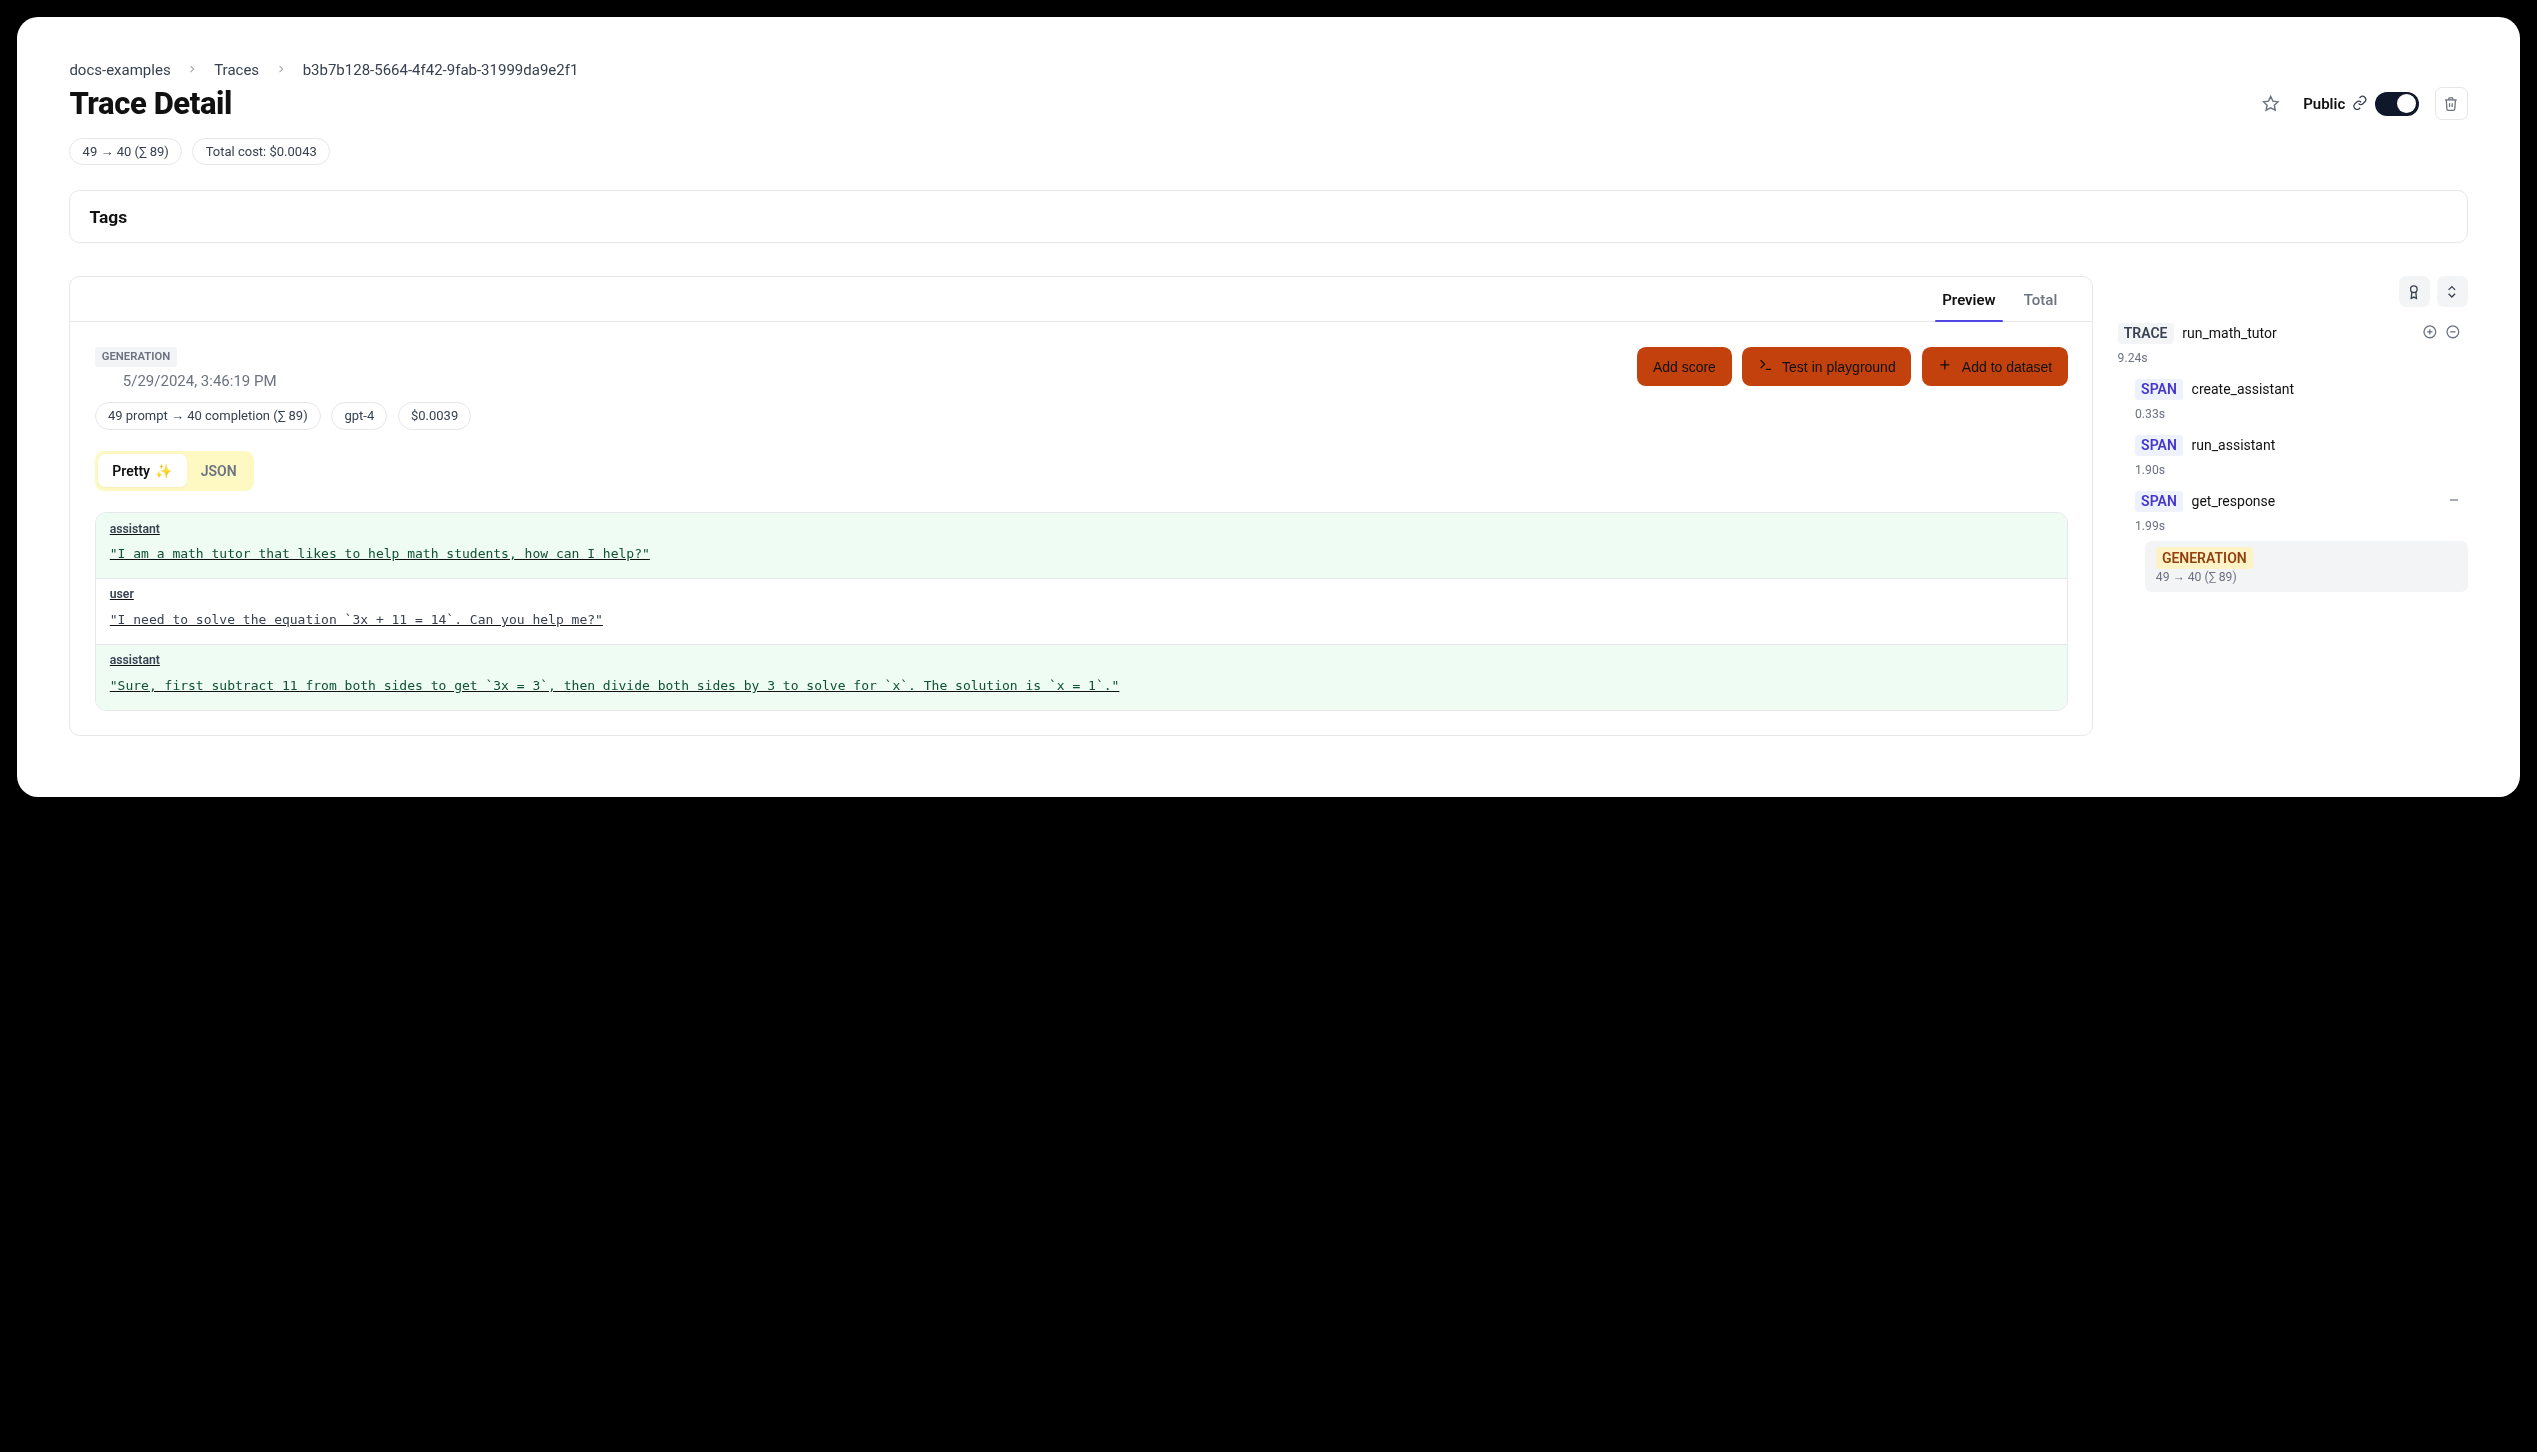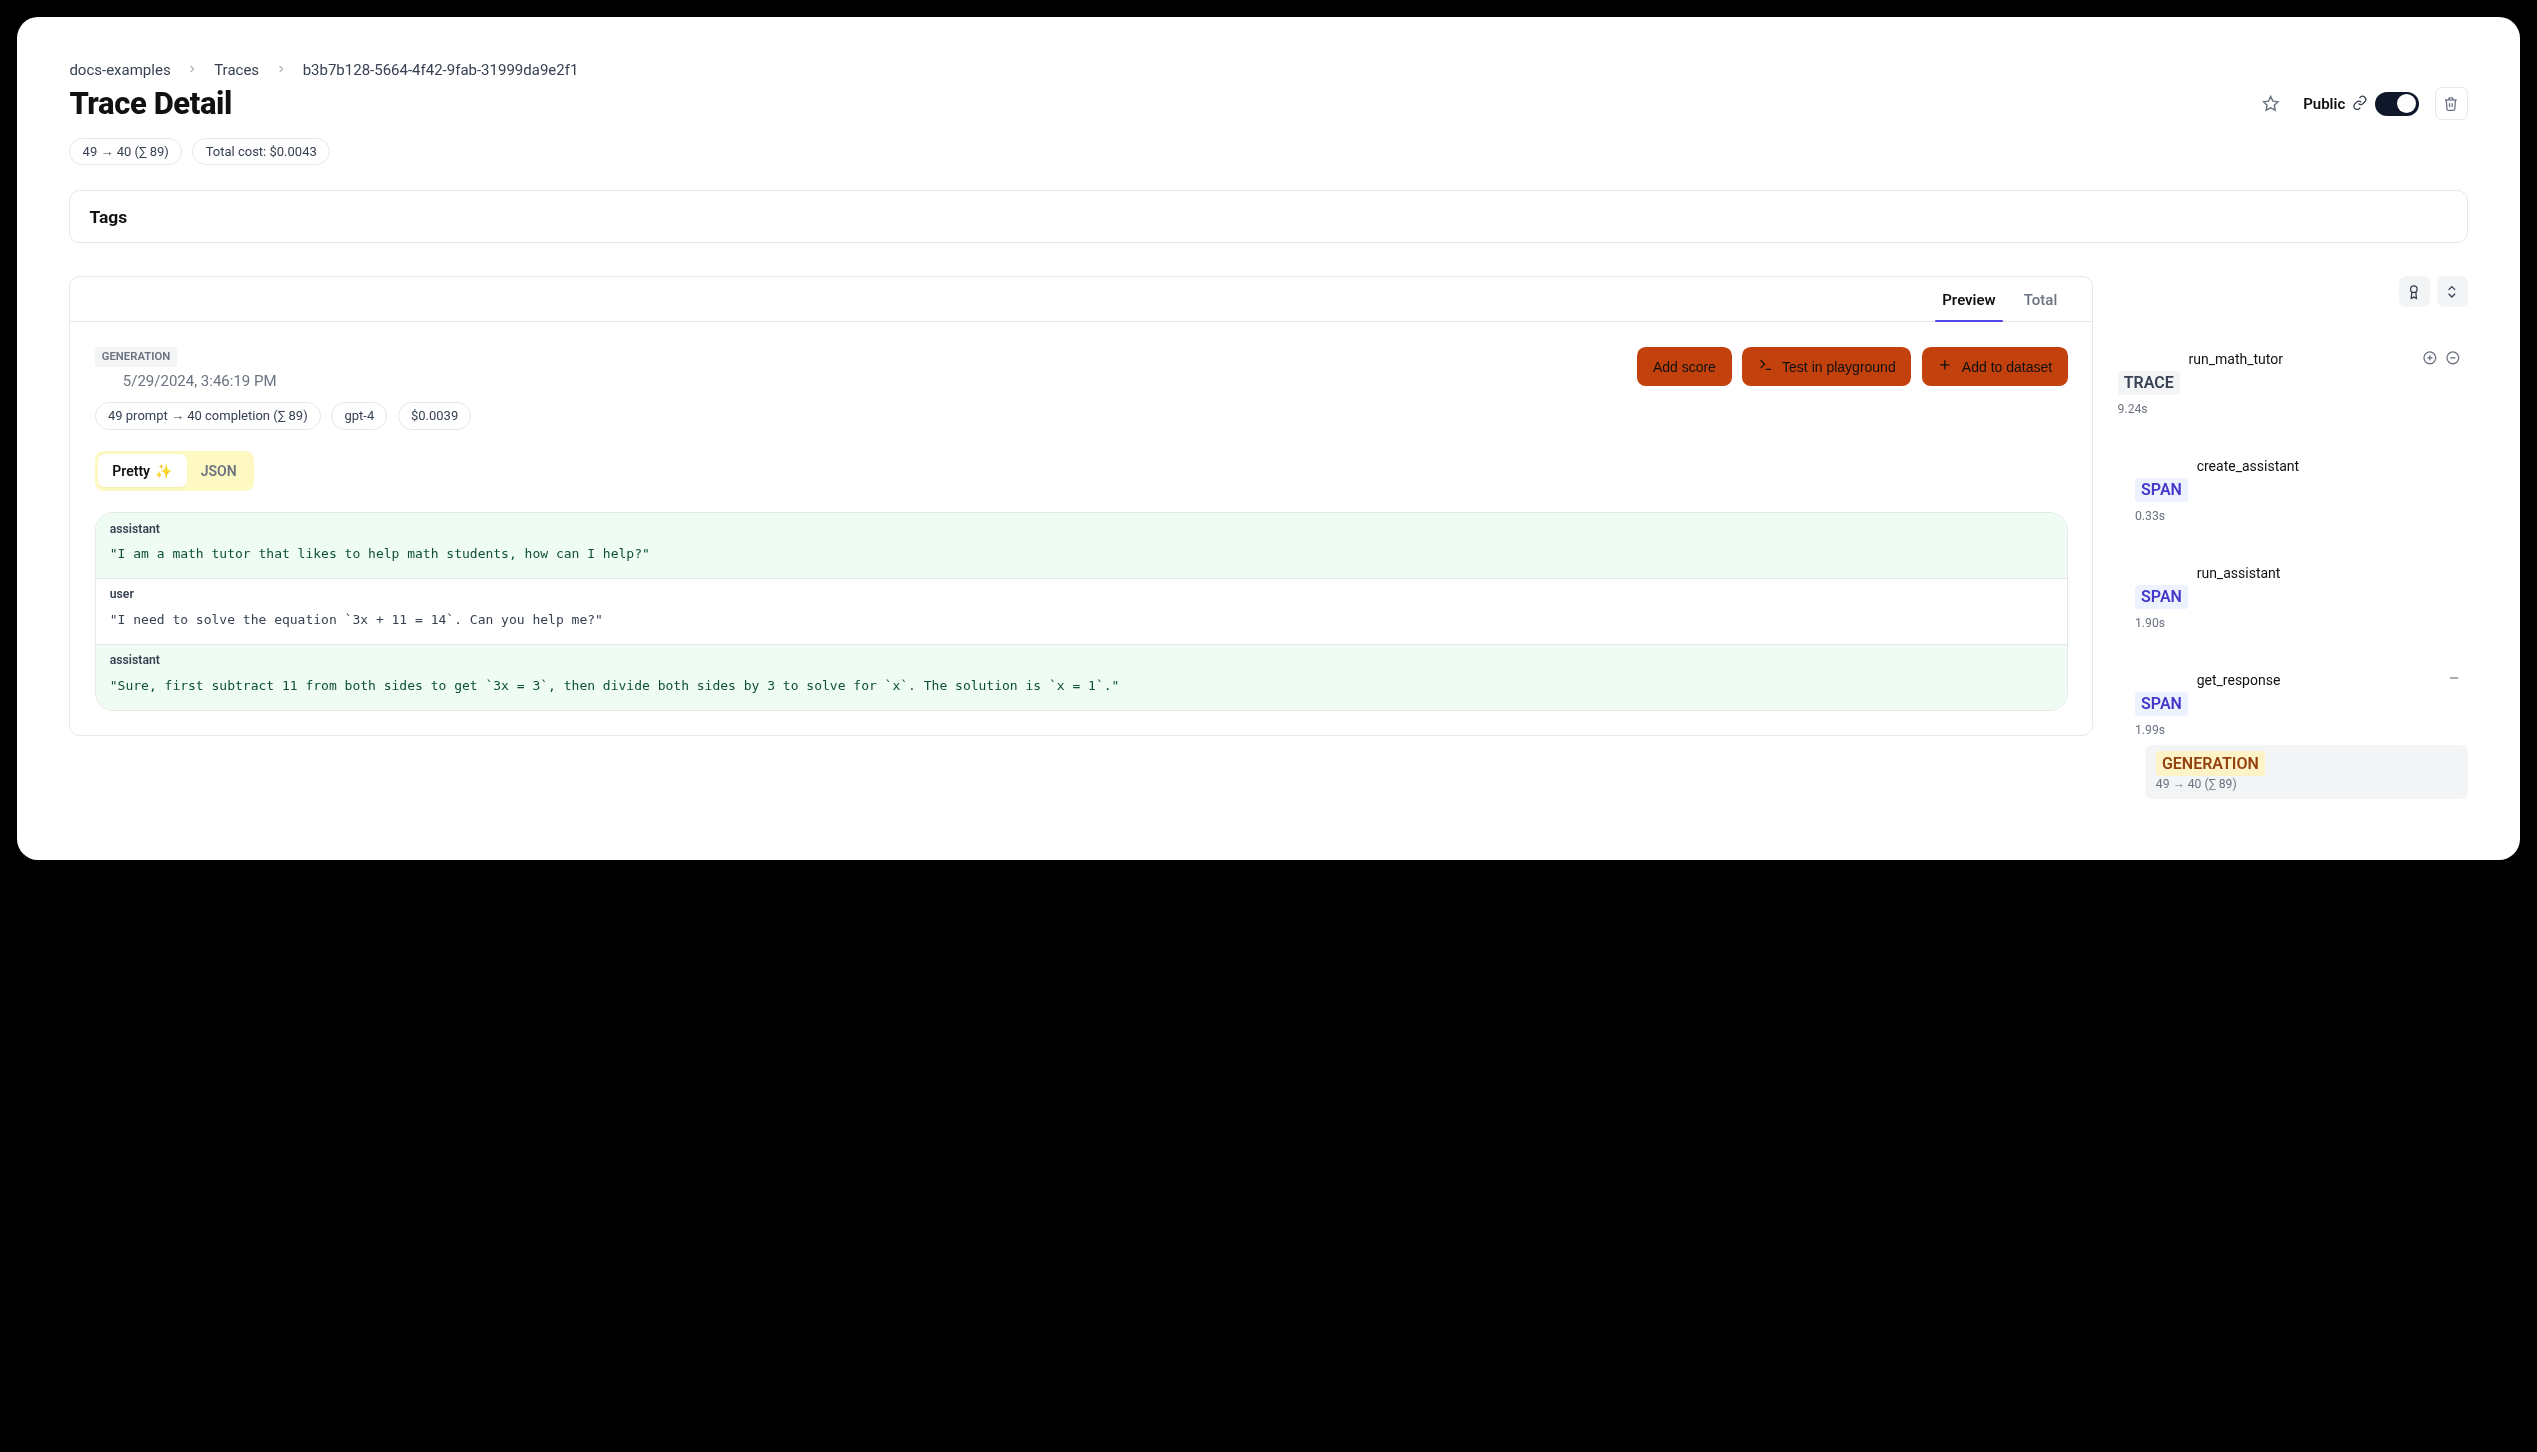--- a/index.html
+++ b/index.html
@@ -151,22 +151,23 @@
     color: #6b7280;
     cursor: pointer;
     display: flex; align-items: center; gap: 5.2px;
   }
   .view-toggle .opt.active {
     background: #fff; color: #111;
     box-shadow: 0 0.9px 1.7px rgba(0,0,0,0.05);
   }
   .messages {
     border: 0.9px solid #e5e7eb;
-    border-radius: 18px;
+    border-radius: 11px;
     overflow: hidden;
+    text-decoration: underline;
   }
   .msg {
     border-bottom: 0.9px solid #e5e7eb;
   }
   .msg:last-child { border-bottom: none; }
   .msg.assistant { background: #eefcf3; }
   .msg-role {
     font-size: 12.2px; font-weight: 600; color: #374151;
     padding: 8.7px 14px 0 14px;
   }
@@ -196,23 +197,23 @@
   }
   .tree { font-size: 14px; }
   .tree-row {
     display: flex; align-items: center; gap: 8.7px;
     padding: 5.2px 7px;
     border-radius: 5.2px;
   }
   .tree-row.root { justify-content: space-between; }
   .tree-row-left { display: flex; align-items: center; gap: 8.7px; }
   .type-chip {
-    font-size: 16px; font-weight: 600;
+    font-size: 14px; font-weight: 600;
     padding: 2.6px 6.1px; border-radius: 3.5px;
-    background: #eef2ff; color: #4f46e5; margin-top: 48px;
+    background: #eef2ff; color: #4f46e5;
   }
   .type-chip.trace { background: #f3f4f6; color: #374151; }
   .type-chip.span { background: #eef2ff; color: #4338ca; }
   .type-chip.gen { background: #fef3c7; color: #92400e; }
   .tree-name { color: #111; }
   .tree-time { color: #6b7280; font-size: 12.2px; margin: 1.7px 0 8.7px 7px; }
   .tree-children { margin-left: 17.4px; }
   .tree-icons { display: flex; gap: 7px; color: #6b7280; }
   .tree-icons svg, .tree-icons .sym { cursor: pointer; }
   .gen-leaf {

